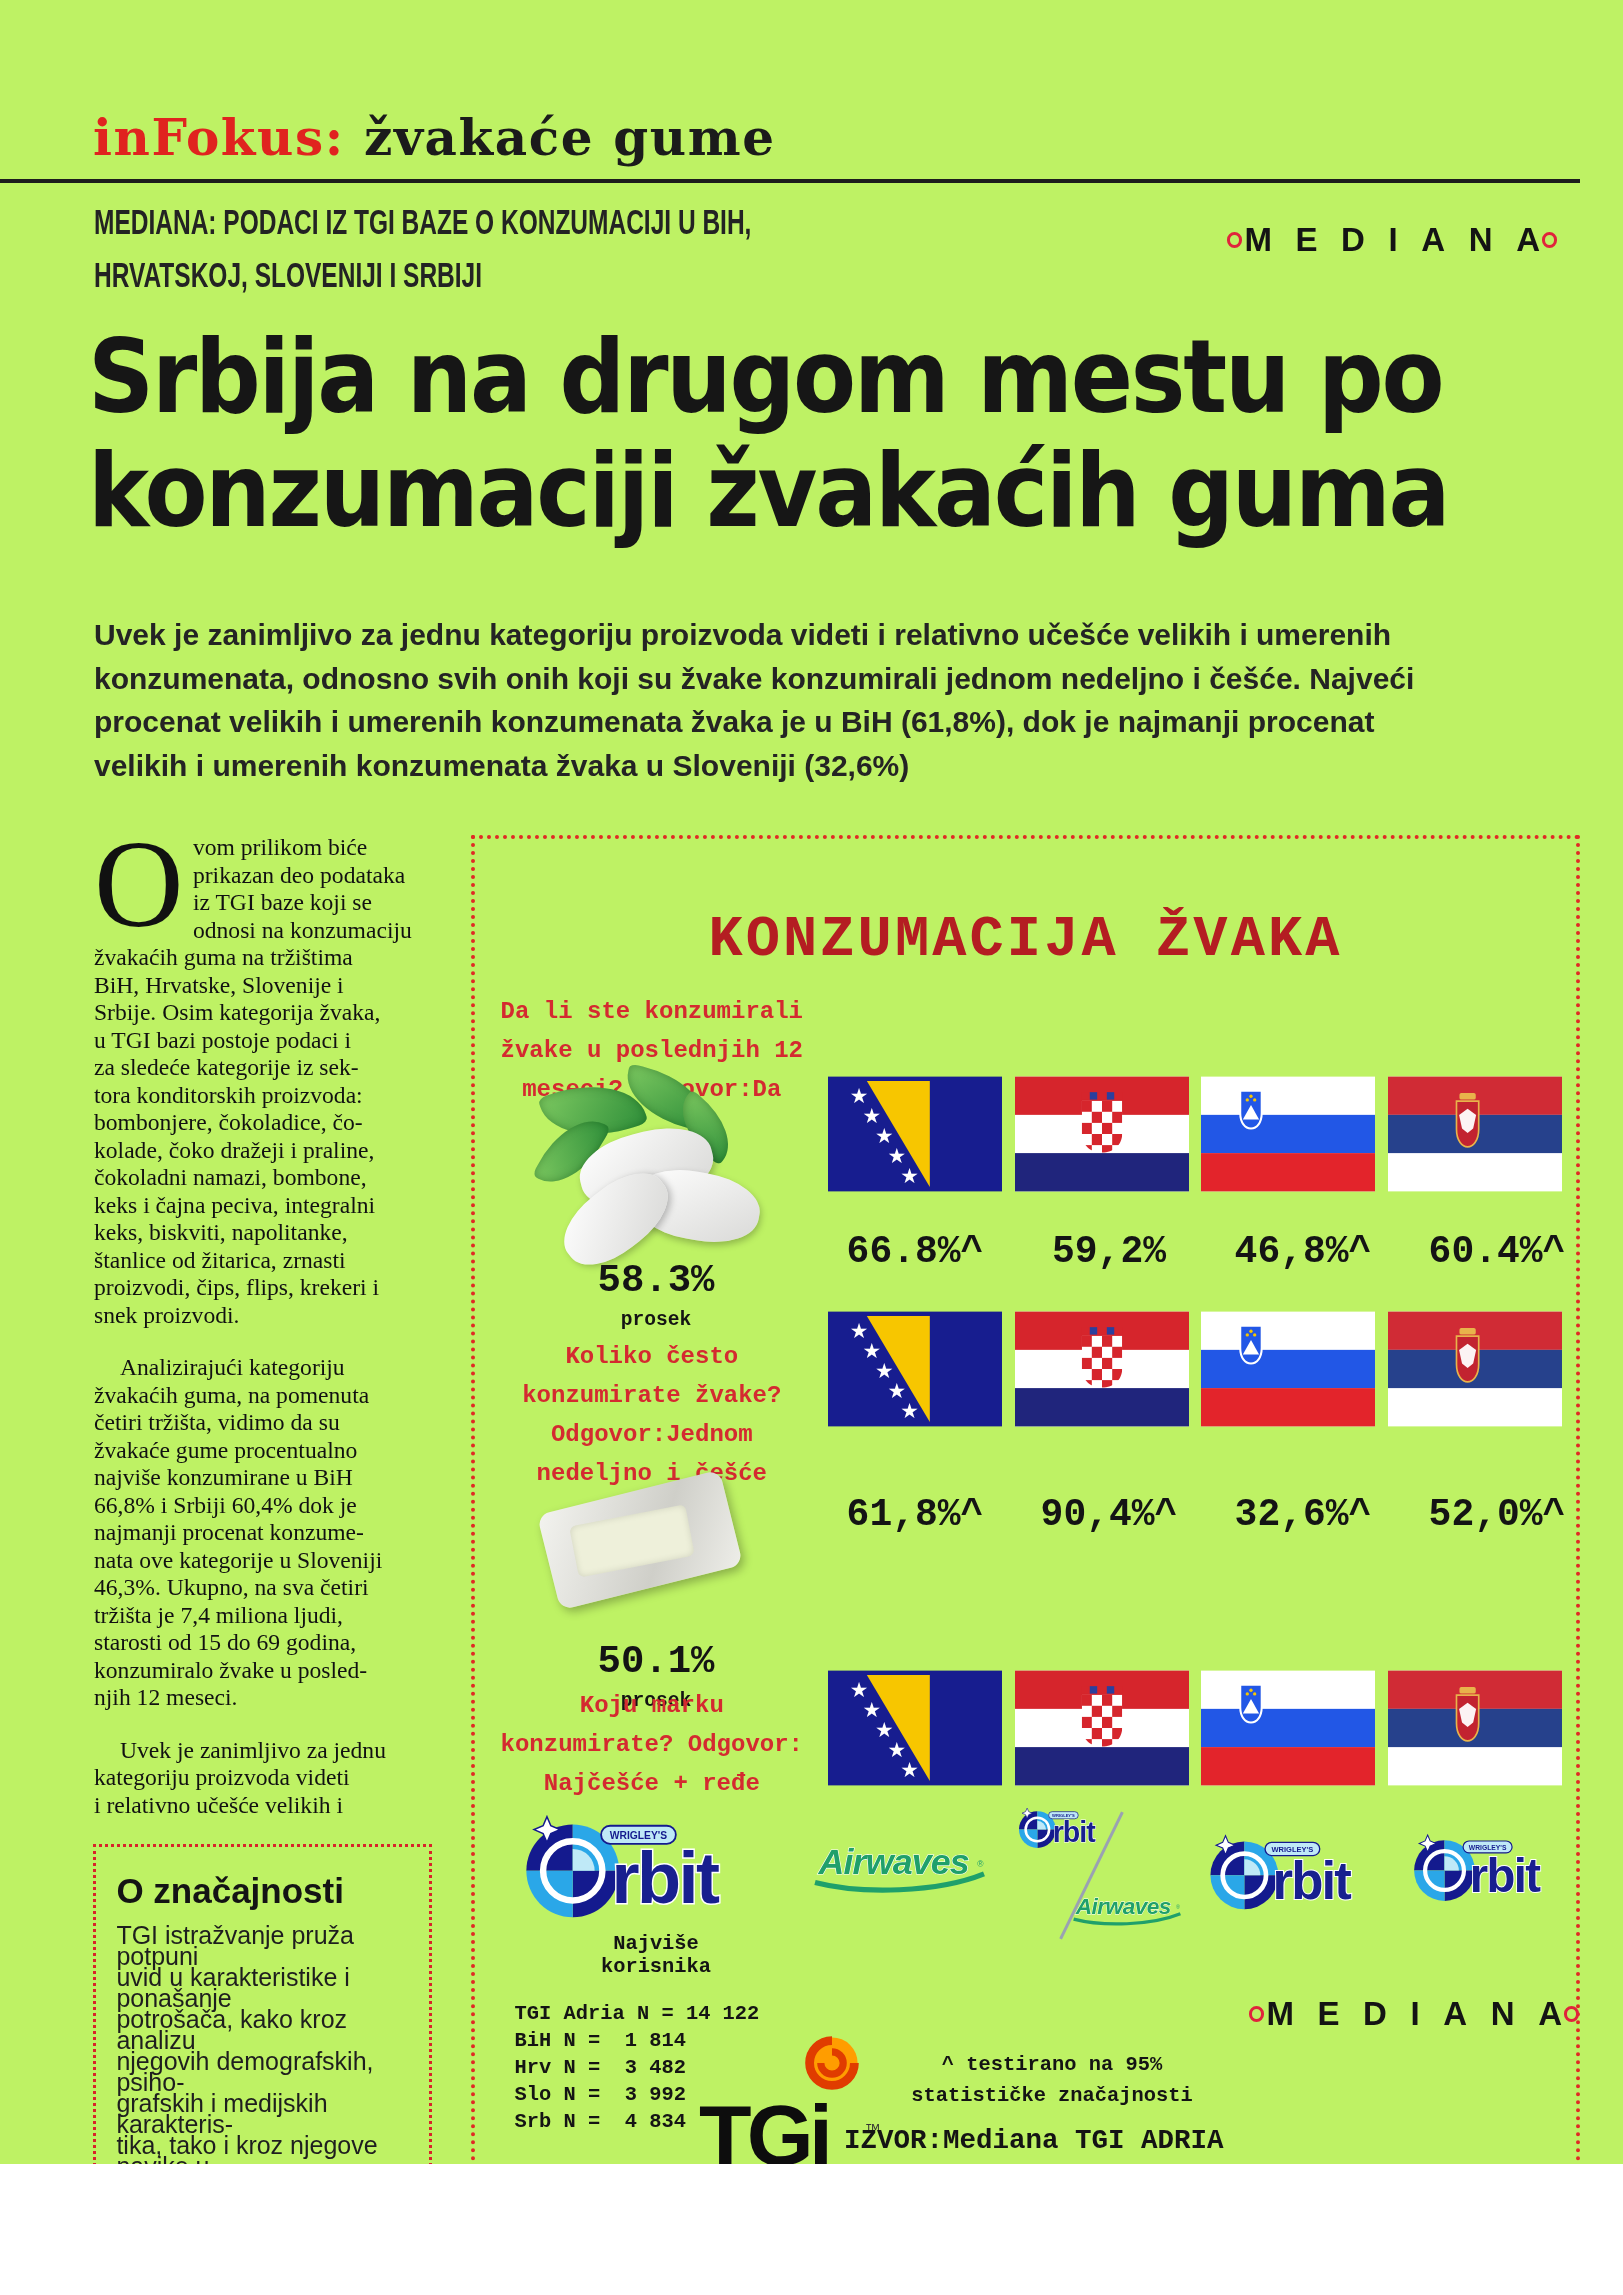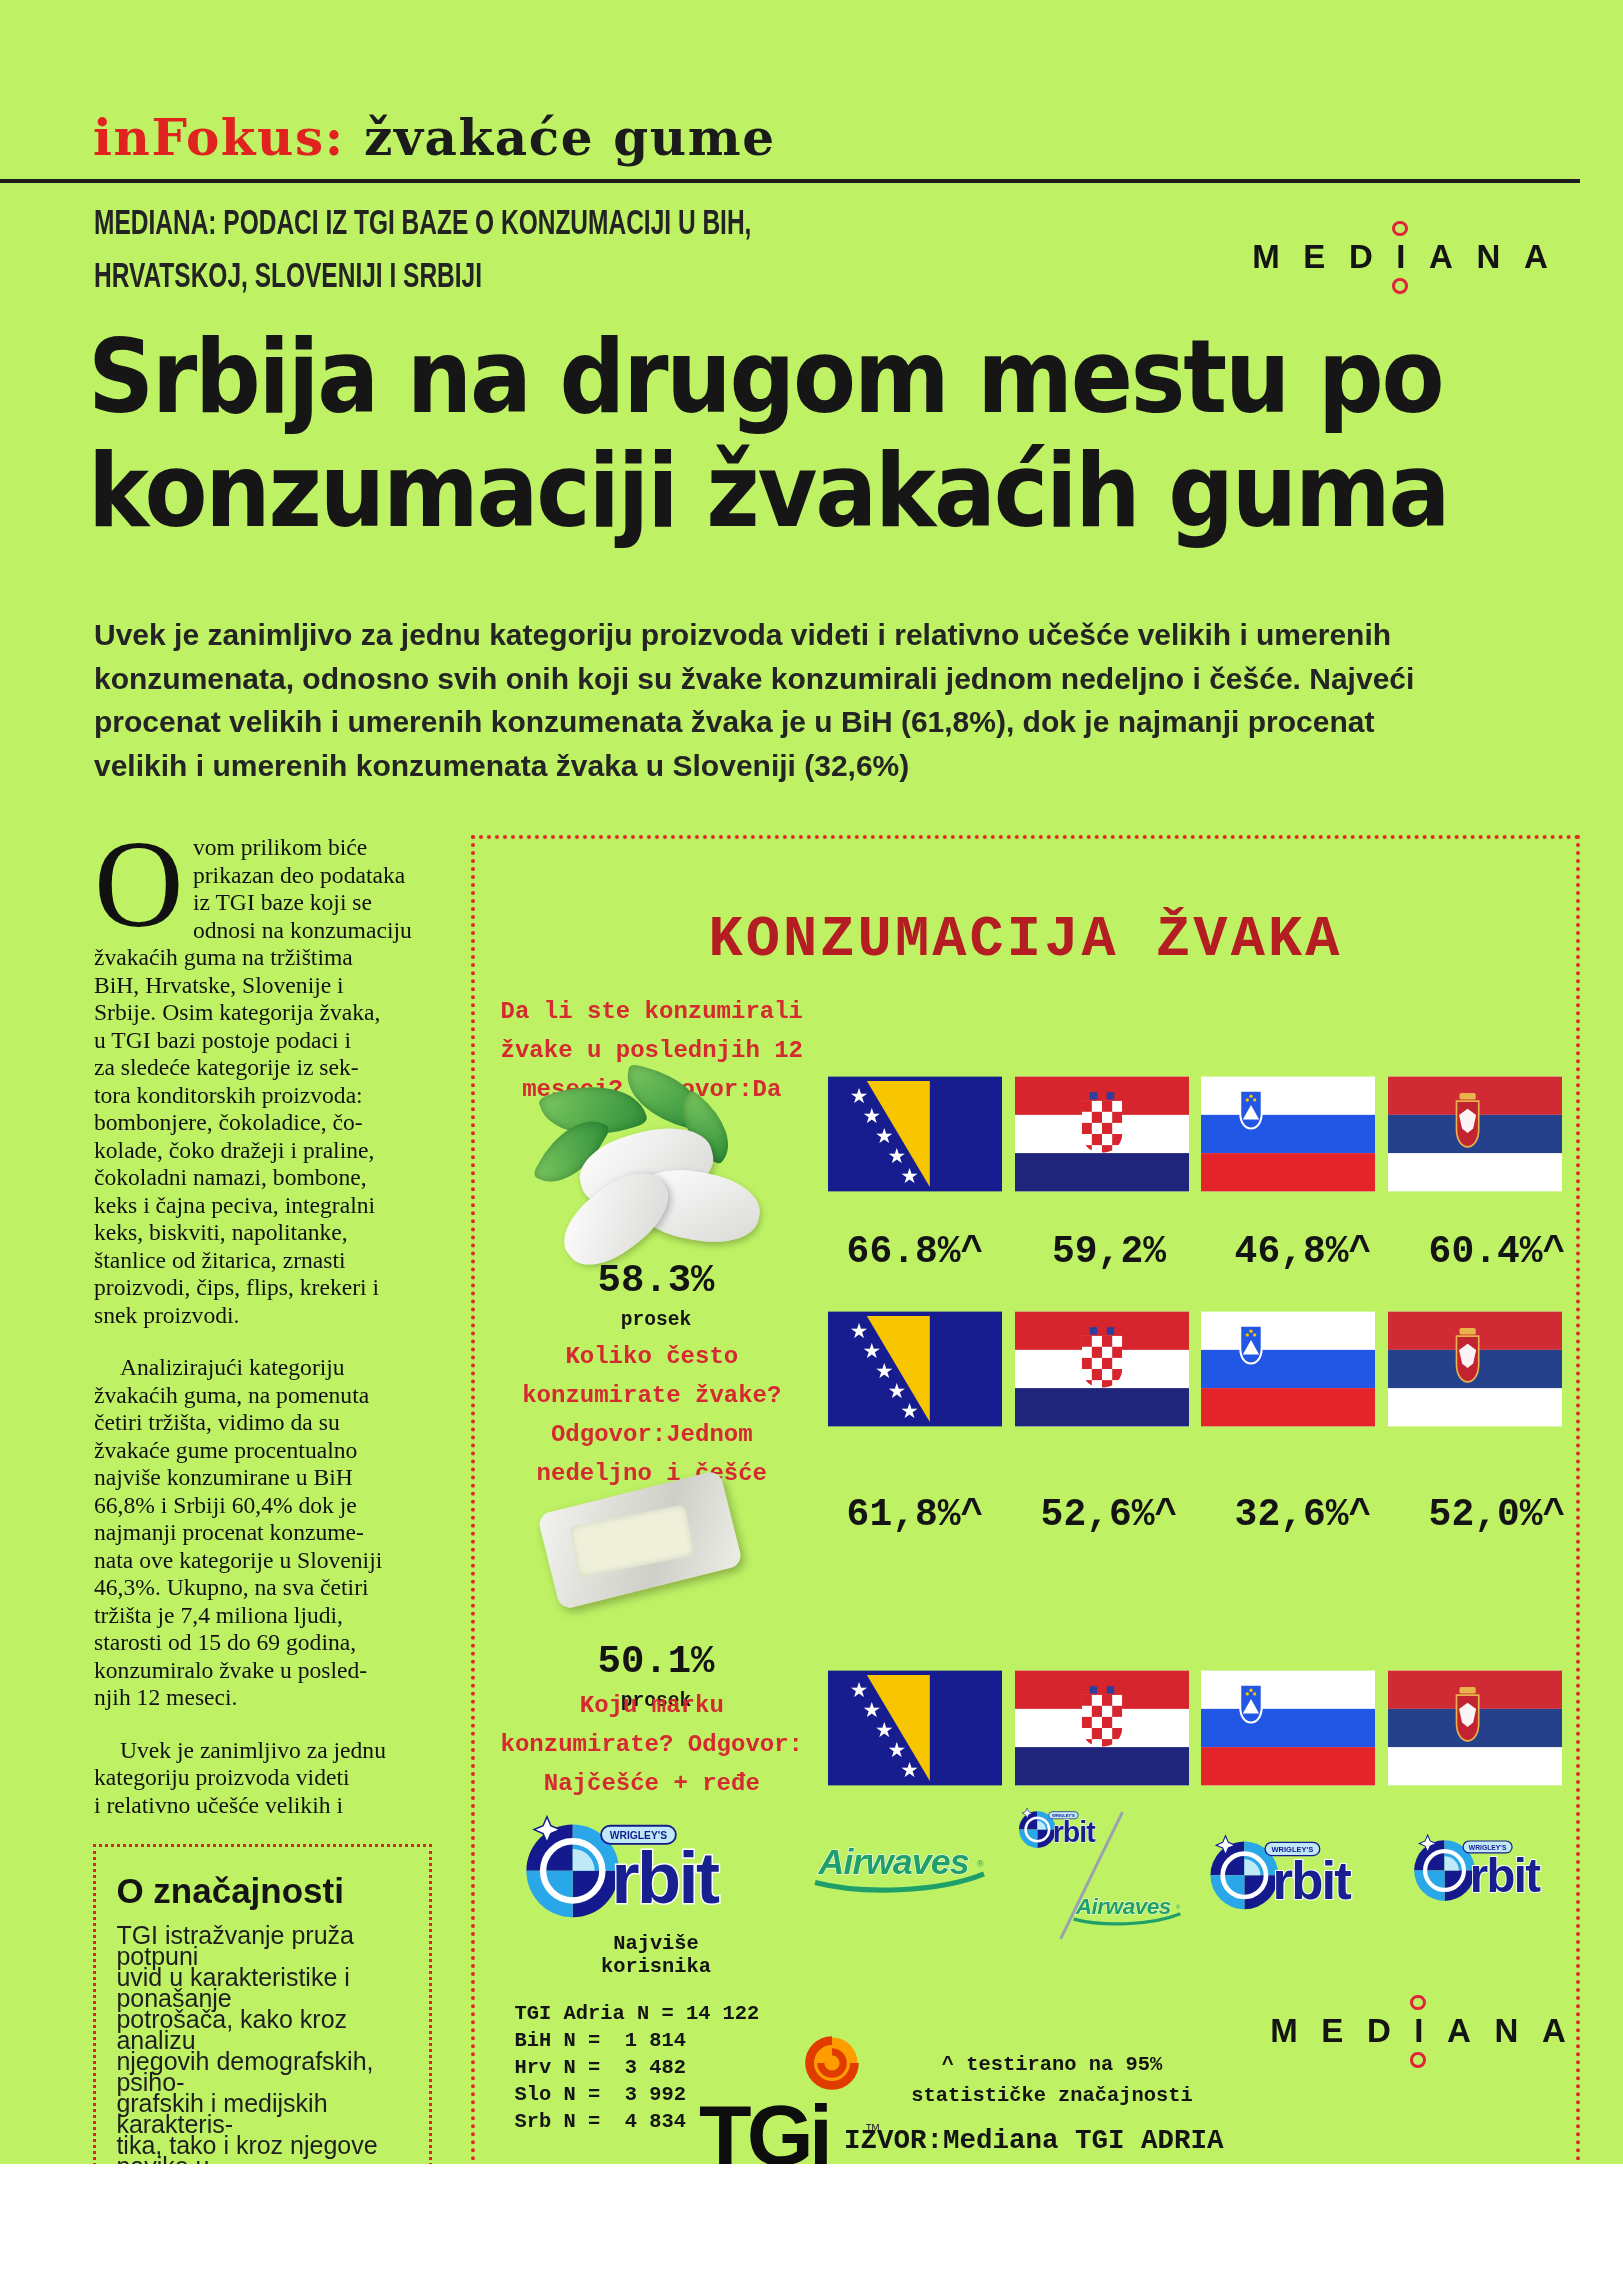--- a/index.html
+++ b/index.html
@@ -10,21 +10,21 @@
   .pl{white-space:pre-line;}
   .pre{white-space:pre;}
 
   
   .kicker{left:93px;top:108px;font-family:"DejaVu Serif",serif;font-weight:bold;
           font-size:50px;letter-spacing:1.6px;}
   .kicker .red{color:#e0231f;}
   .rule{left:0;top:179px;width:1580px;height:3.9px;background:#1d1d1d;}
   .subkick{left:94px;top:196px;font-weight:bold;font-size:35px;line-height:1.5;
            transform:scaleX(0.70);transform-origin:left top;white-space:pre-line;color:#232323;}
-  .mediana{display:flex;flex-direction:column;align-items:center;gap:2px;}
+  .mediana{display:flex;flex-direction:row;align-items:center;gap:2px;}
   .mediana .mtext{font-weight:700;font-size:33px;letter-spacing:23.6px;margin-right:-23.6px;color:#141414;}
   .mdot{width:9.4px;height:9.4px;border:3.5px solid #e0243c;border-radius:50%;}
   .mediana-top{left:1227px;top:221px;width:346px;}
 
   
   .h1{left:88px;top:320px;font-family:"DejaVu Sans",sans-serif;font-weight:bold;
       font-size:102px;line-height:1.12;letter-spacing:-2.4px;color:#161616;}
   .h1 span{display:inline-block;transform:scaleX(0.90);transform-origin:left top;white-space:nowrap;}
   .intro{left:94px;top:613px;width:1437px;font-weight:bold;font-size:30px;line-height:1.45;color:#242424;}
 
@@ -329,21 +329,21 @@
         </svg>
     </div>
 
     <div class="abs question pl" style="left:11.8px;top:499px;width:330px;">Koliko često
 konzumirate žvake?
 Odgovor:Jednom
 nedeljno i češće</div>
 
     <div class="abs valrow" style="left:353px;top:654px;">
       <div>61,8%^</div>
-      <div>52,6%^</div>
+      <div>90,4%^</div>
       <div>32,6%^</div>
       <div>52,0%^</div>
     </div>
 
     <div class="abs" style="left:43px;top:624px;width:243px;height:169px;">
       <div class="foilwrap">
           <div class="foilgum"></div>
         </div>
     </div>
 

